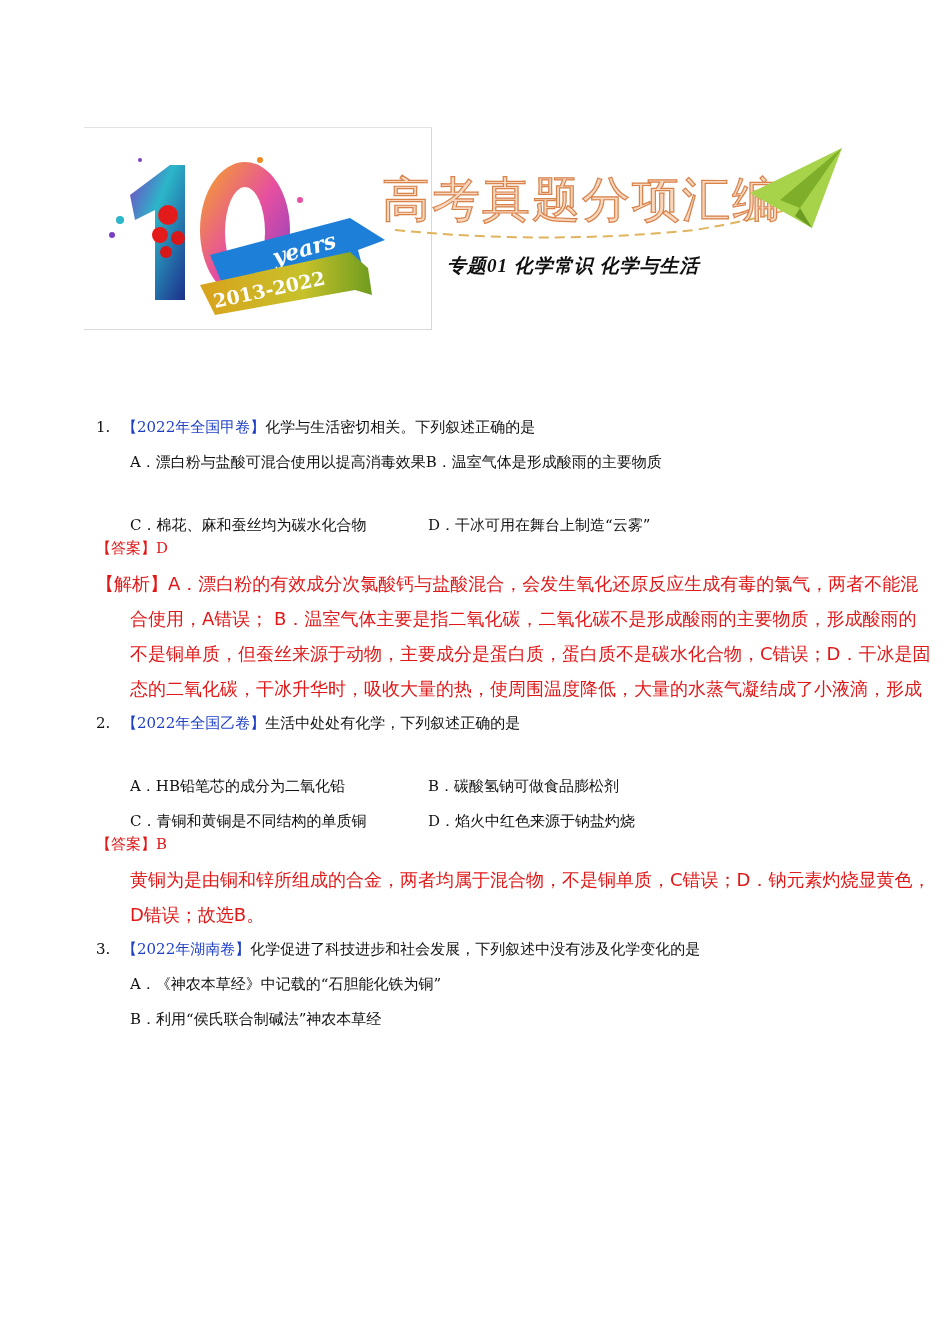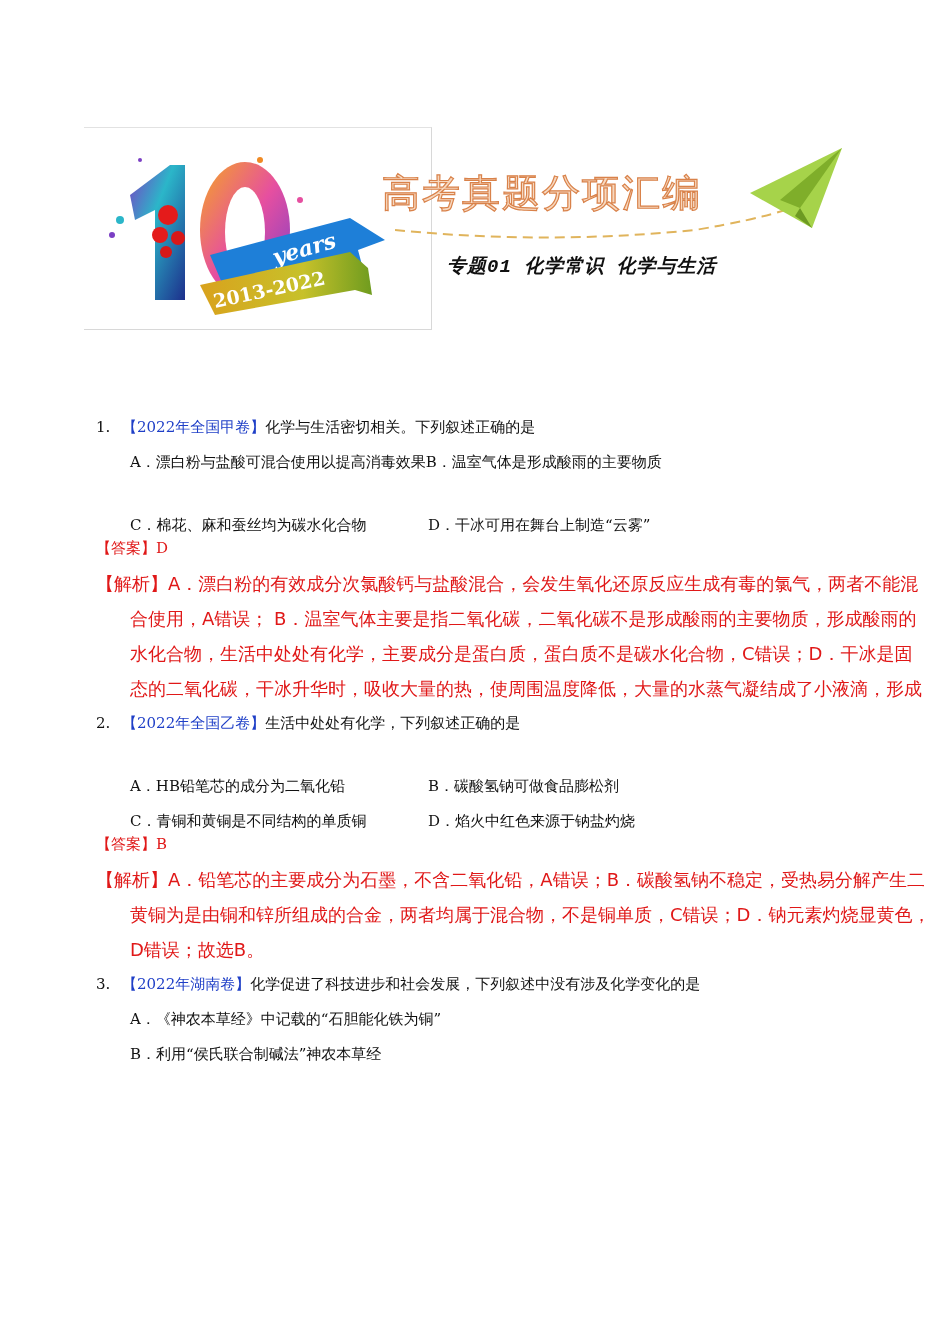--- a/index.html
+++ b/index.html
@@ -1,26 +1,26 @@
 <!DOCTYPE html>
 <html><head>
 <meta charset="utf-8">
 <style>
   html, body { margin: 0; padding: 0; background: #ffffff; }
   body { width: 950px; height: 1344px; position: relative; overflow: hidden;
          font-family: "DejaVu Serif", "Liberation Serif", serif; color: #111; }
   .banner { position: absolute; left: 84px; top: 127px; width: 348px; height: 203px;
             border: 1px solid #d8d8d8; border-left: none; border-top: 1px solid #e2e2e2; box-sizing: border-box; }
   .logo { position: absolute; left: 100px; top: 140px; width: 300px; height: 175px; }
-  .title-cn { position: absolute; left: 382px; top: 168px; font-size: 38px; letter-spacing: 2px;
+  .title-cn { position: absolute; left: 382px; top: 168px; font-size: 48px; letter-spacing: 2px;
               color: #f7d8bf; -webkit-text-stroke: 1.2px #d9824a; font-family: Liberation Serif, serif; font-weight: normal; }
   .plane { position: absolute; left: 750px; top: 148px; width: 95px; height: 85px; }
   .dash { position: absolute; left: 395px; top: 205px; width: 400px; height: 40px; }
   .subtitle { position: absolute; left: 447px; top: 253px; font-size: 19px; font-weight: bold; color: #111;
-              font-family: Liberation Mono, monospace; letter-spacing: 1px; font-style: italic; }
+              font-family: Liberation Serif, serif; letter-spacing: 1px; font-style: italic; }
   .content { position: absolute; left: 96px; top: 410px; width: 780px; font-size: 15px; line-height: 35px; }
   .line { white-space: nowrap; height: 35px; }
   .indent { padding-left: 34px; }
   .num { display: inline-block; width: 26px; }
   .src { color: #1f3fc7; }
   .red { color: #e01818; margin-top: 16px; }
   .opt2 { display: inline-block; width: 298px; margin-top: 28px; }
   .ana { color: #e01818; font-family: "DejaVu Sans", sans-serif; font-size: 18px; }
 </style>
 </head>
@@ -95,38 +95,37 @@
   </div>
   <div class="line indent">
     <span class="opt2">C．棉花、麻和蚕丝均为碳水化合物</span><span>D．干冰可用在舞台上制造“云雾”</span>
   </div>
   <div class="line red">
     <span>【答案】</span><span>D</span>
   </div>
   <div class="ana">
     <div class="line"><span>【解析】</span><span>A．漂白粉的有效成分次氯酸钙与盐酸混合，会发生氧化还原反应生成有毒的氯气，两者不能混</span></div>
     <div class="line indent">合使用，A错误； B．温室气体主要是指二氧化碳，二氧化碳不是形成酸雨的主要物质，形成酸雨的</div>
-    <div class="line indent">水化合物，生活中处处有化学，主要成分是蛋白质，蛋白质不是碳水化合物，C错误；D．干冰是固</div>
+    <div class="line indent">不是铜单质，但蚕丝来源于动物，主要成分是蛋白质，蛋白质不是碳水化合物，C错误；D．干冰是固</div>
     <div class="line indent">态的二氧化碳，干冰升华时，吸收大量的热，使周围温度降低，大量的水蒸气凝结成了小液滴，形成</div>
   </div>
 
   <div class="line">
     <span class="num">2.</span><span class="src">【2022年全国乙卷】</span><span>生活中处处有化学，下列叙述正确的是</span>
   </div>
   <div class="line indent">
     <span class="opt2">A．HB铅笔芯的成分为二氧化铅</span><span>B．碳酸氢钠可做食品膨松剂</span>
   </div>
   <div class="line indent">
     <span class="opt2">C．青铜和黄铜是不同结构的单质铜</span><span>D．焰火中红色来源于钠盐灼烧</span>
   </div>
   <div class="line red">
     <span>【答案】</span><span>B</span>
   </div>
   <div class="ana">
-    <div class="line"><span>【解析】</span><span>A．铅笔芯的主要成分为石墨，不含二氧化铅，A错误；B．碳酸氢钠不稳定，受热易分解产生二</span></div>
     <div class="line indent">黄铜为是由铜和锌所组成的合金，两者均属于混合物，不是铜单质，C错误；D．钠元素灼烧显黄色，</div>
     <div class="line indent">D错误；故选B。</div>
   </div>
 
   <div class="line">
     <span class="num">3.</span><span class="src">【2022年湖南卷】</span><span>化学促进了科技进步和社会发展，下列叙述中没有涉及化学变化的是</span>
   </div>
   <div class="line indent">A．《神农本草经》中记载的“石胆能化铁为铜”</div>
   <div class="line indent">B．利用“侯氏联合制碱法”神农本草经</div>
 </div>

